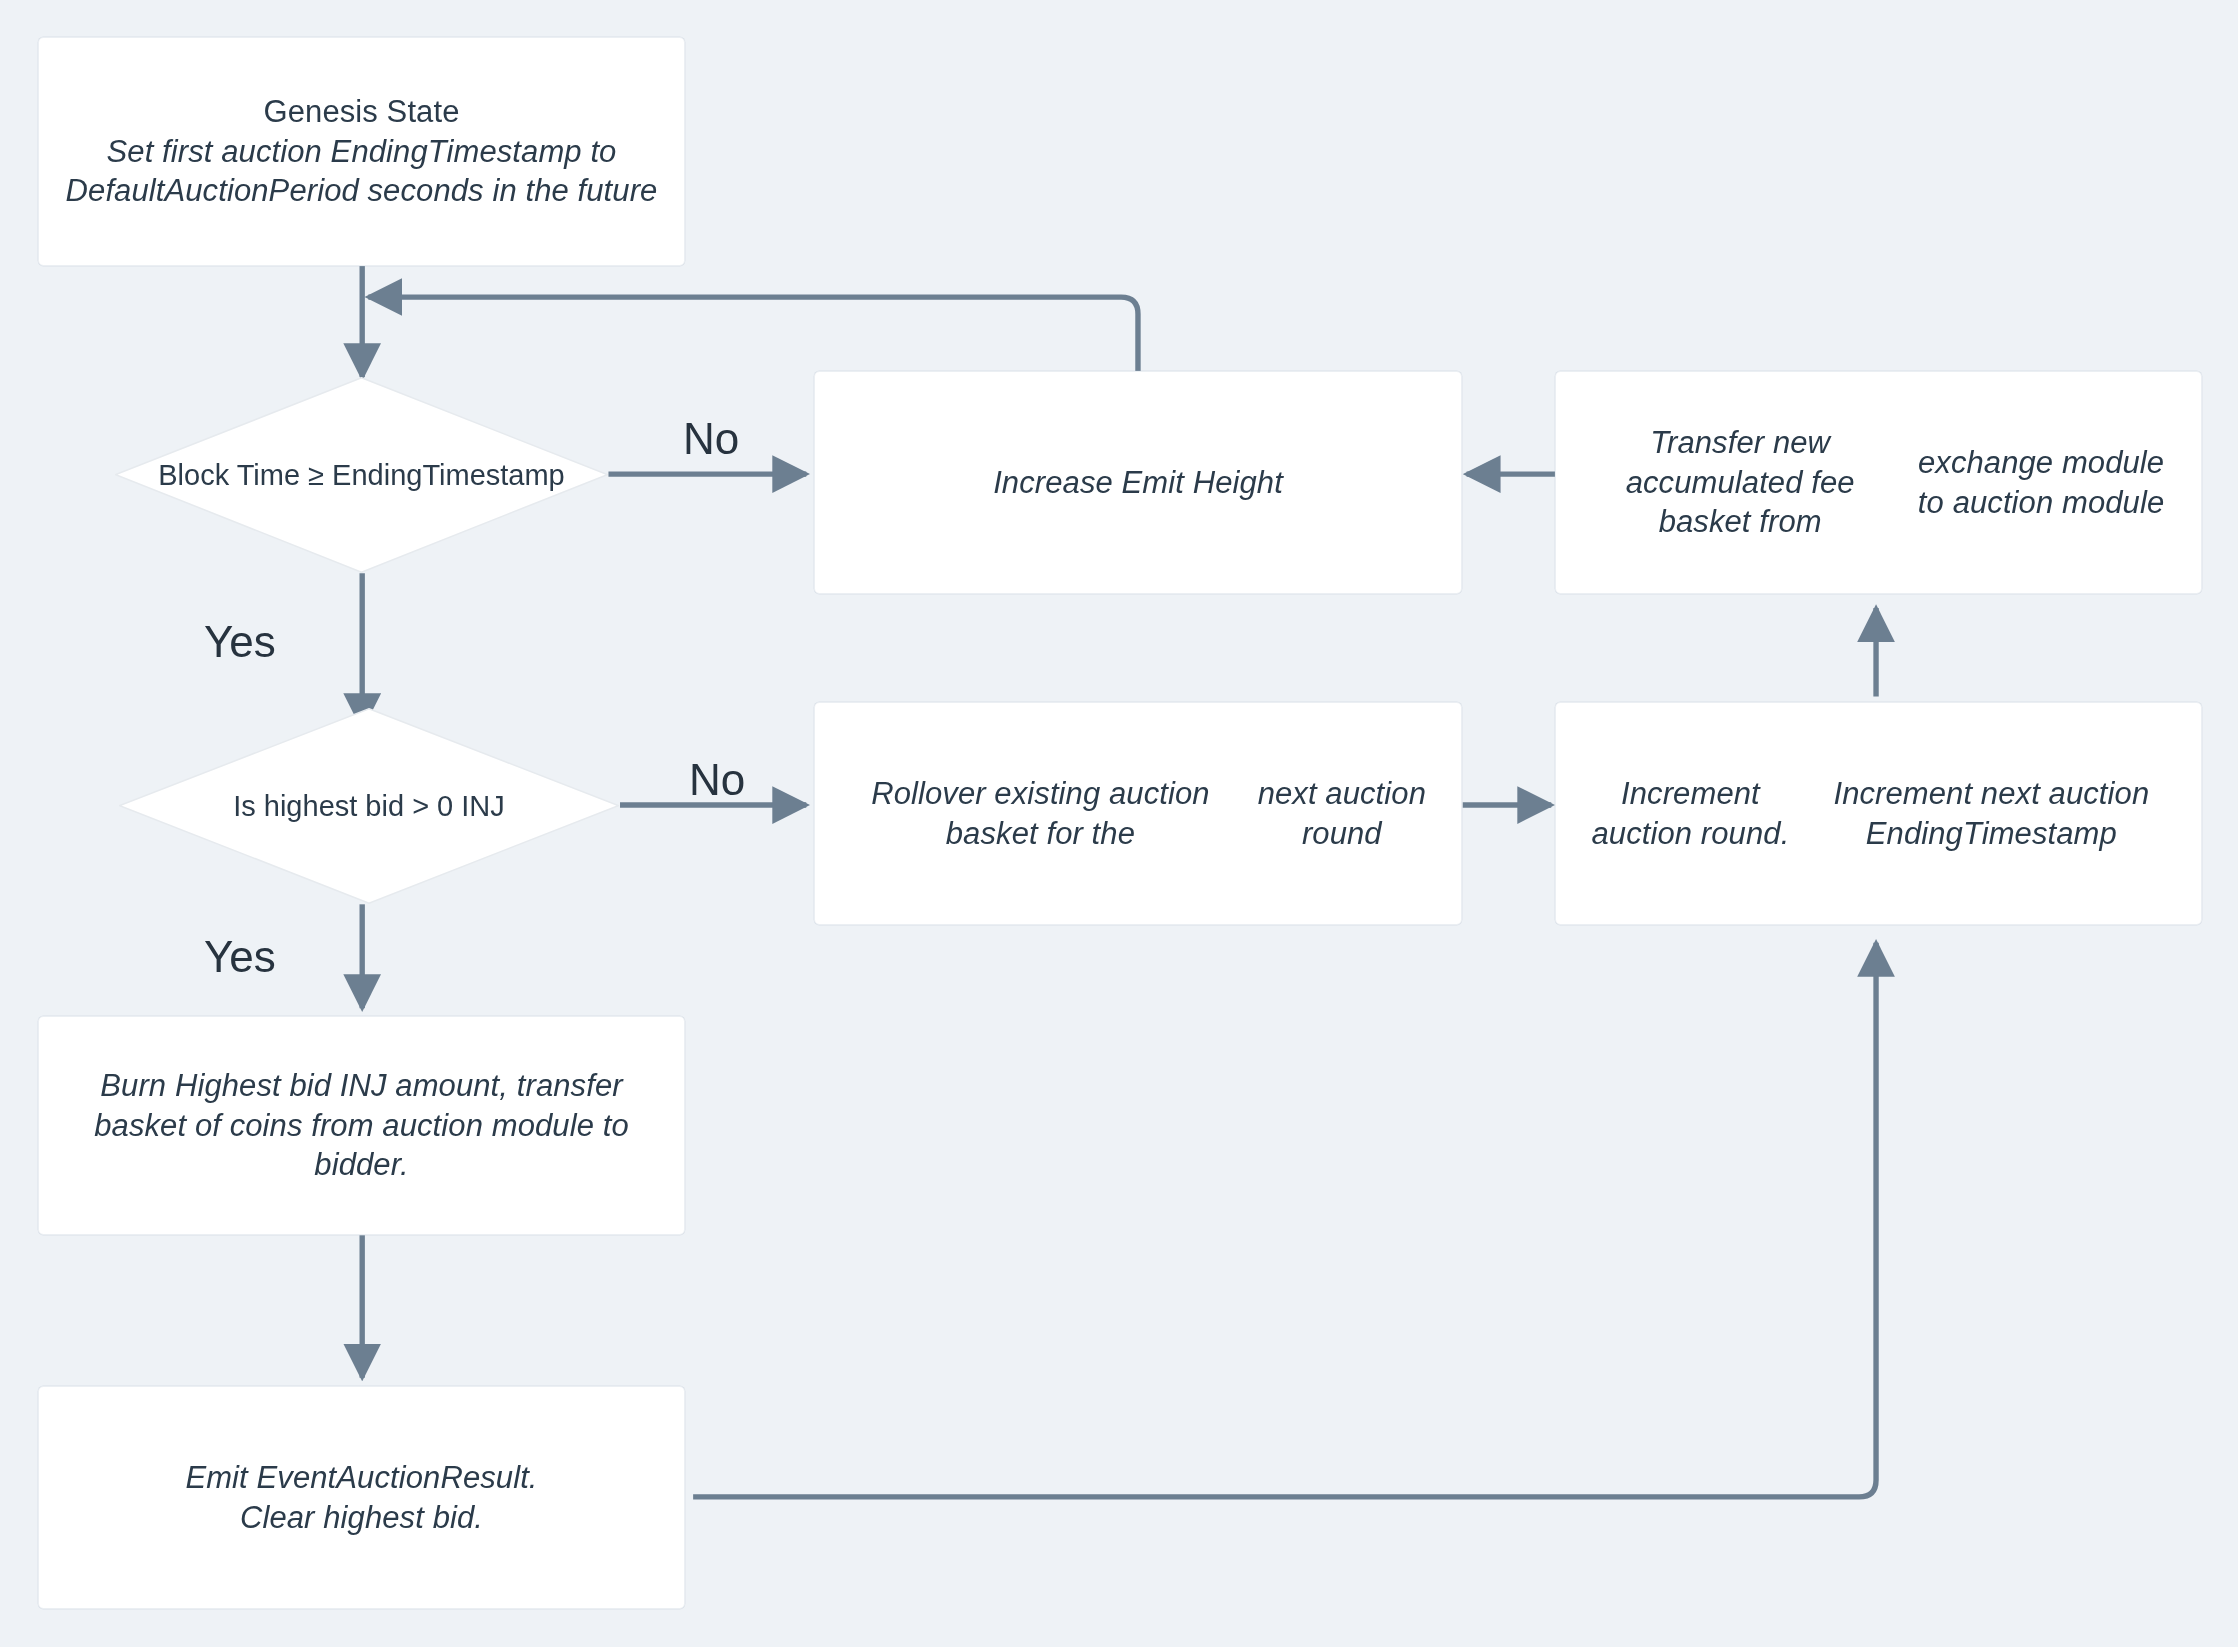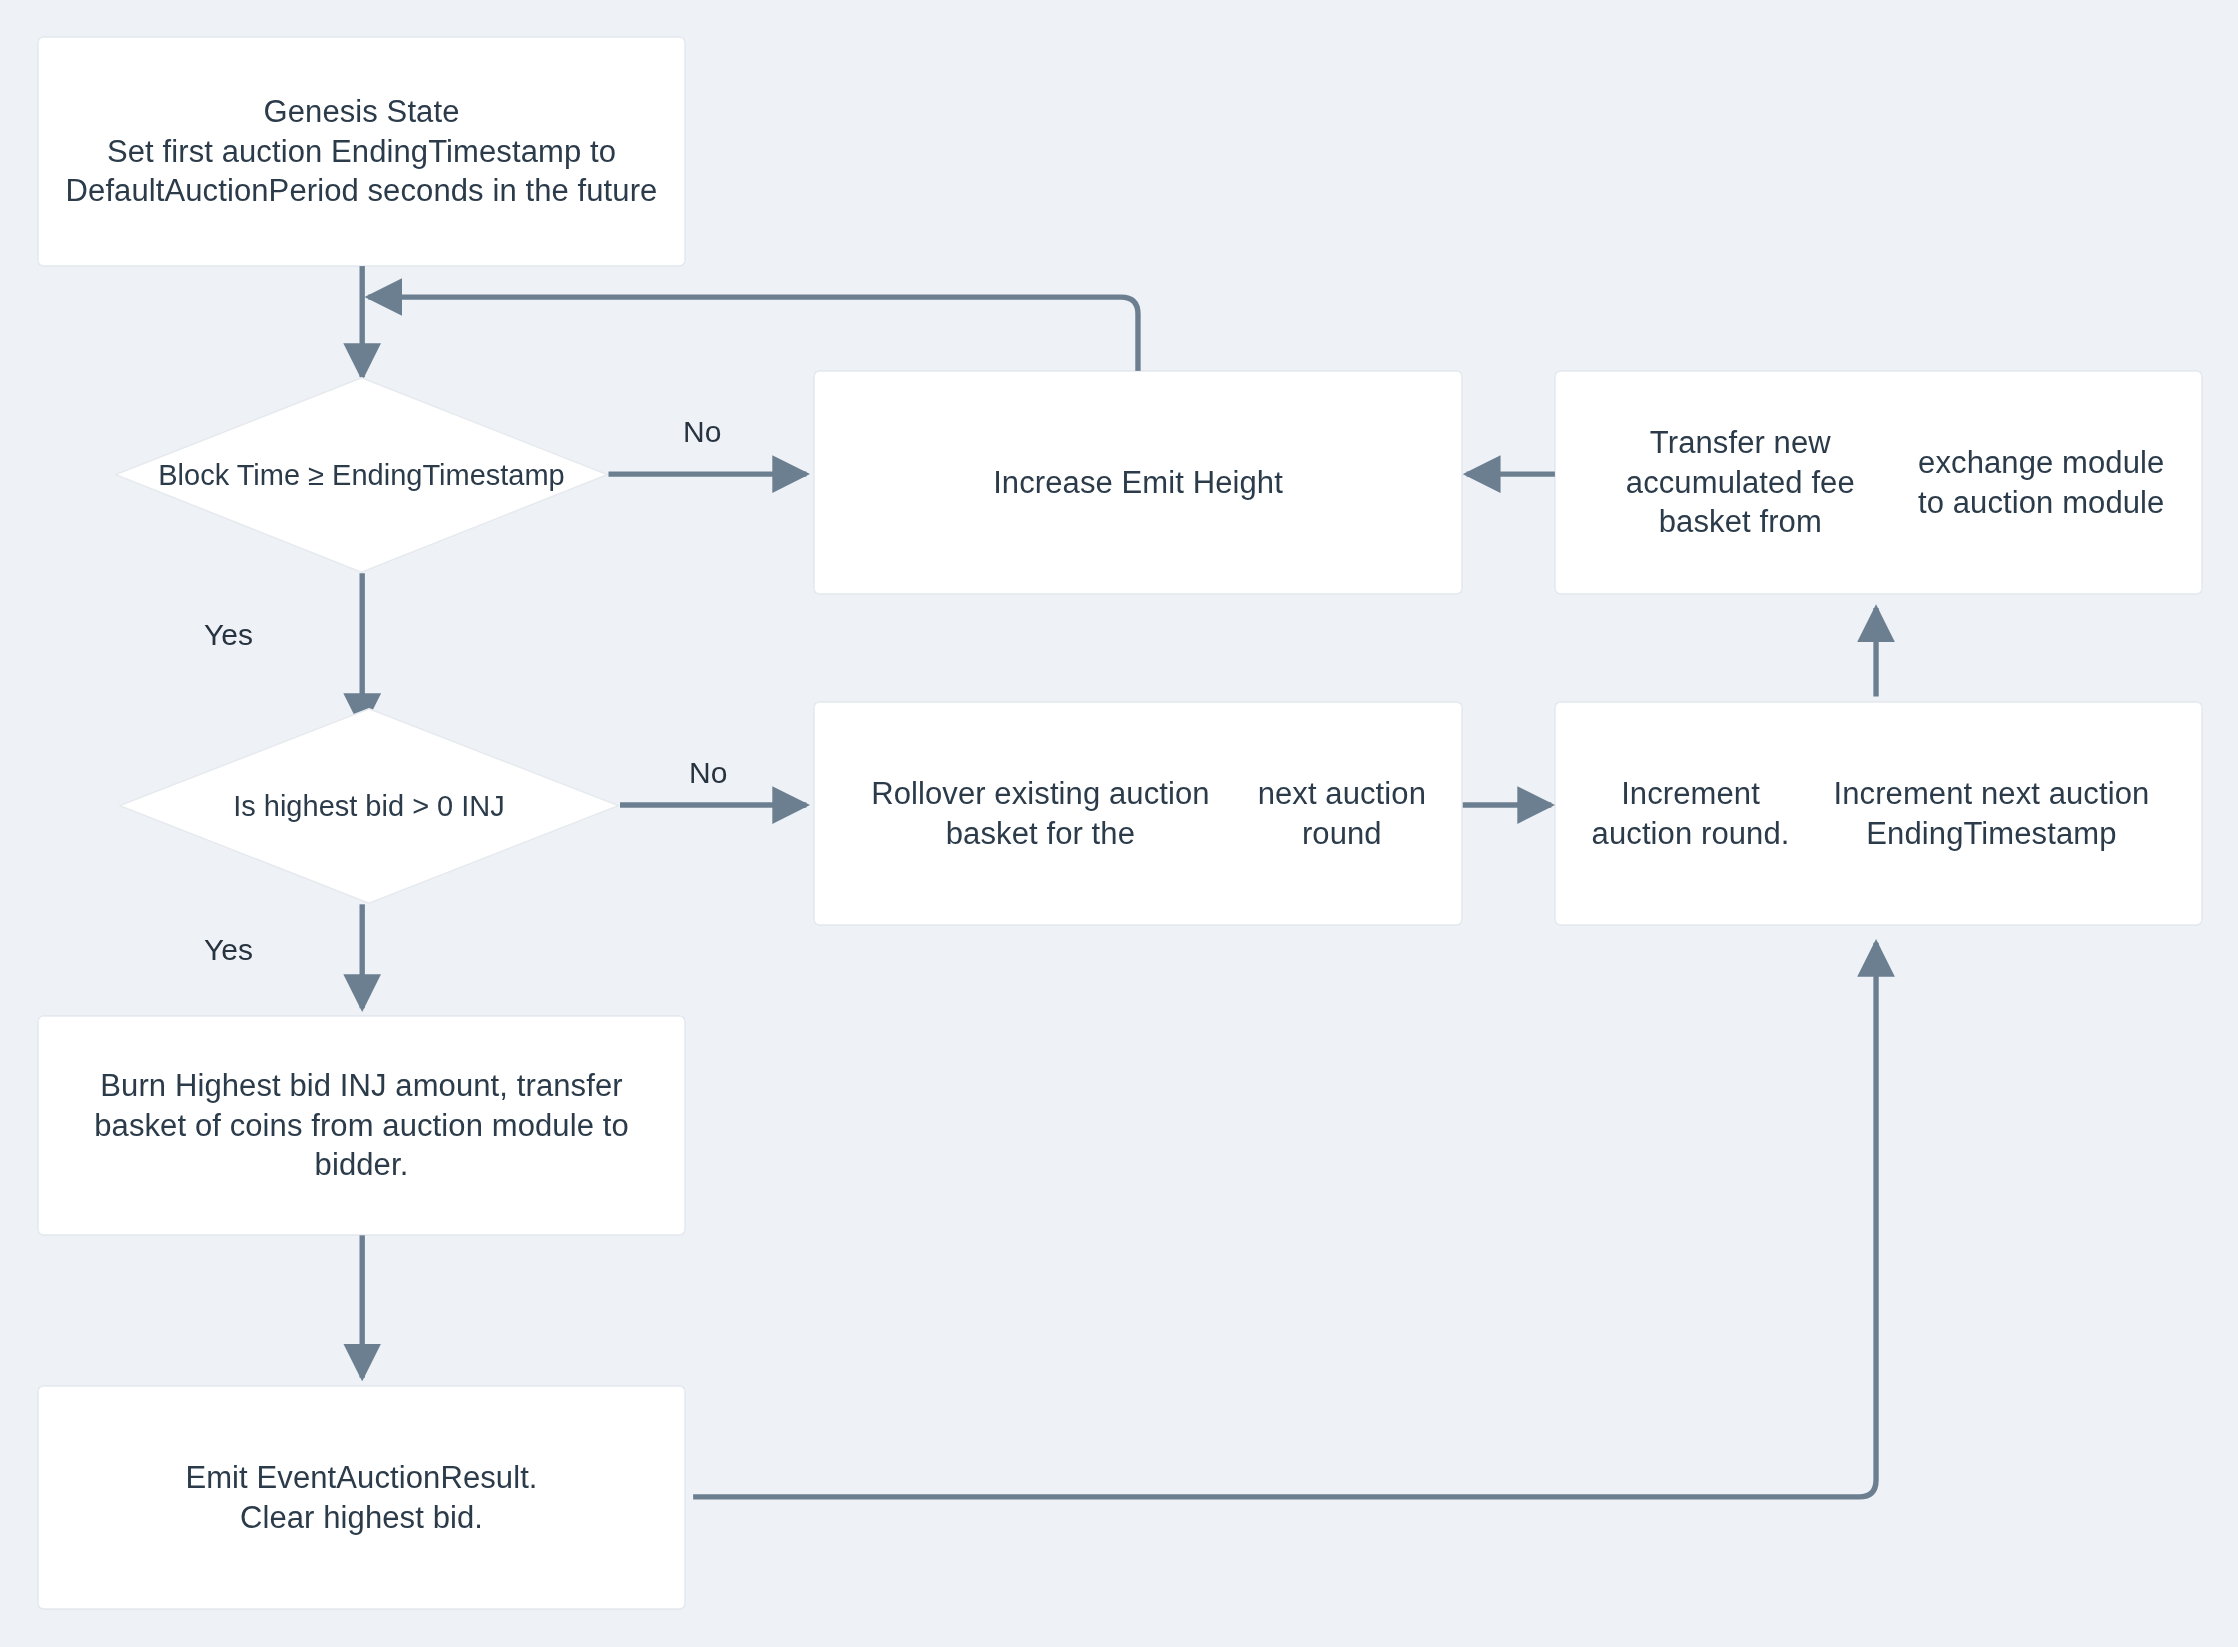--- a/index.html
+++ b/index.html
@@ -40,20 +40,21 @@
     border-radius: 5.4px;
     border: 0.8px solid #ebeff3;
     box-shadow: 0 0 0 0.4px rgba(180,192,205,0.35);
     padding: 7.7px 21.6px;
     font-size: 31px;
     line-height: 1.28;
     letter-spacing: 0.1px;
   }
   .node-rect .line {
     display: block;
+    font-style: italic;
   }
   .genesis-title {
     display: block;
   }
   .diamond-wrap {
     position: absolute;
     pointer-events: none;
   }
   .diamond-shape {
     position: absolute;
@@ -71,21 +72,21 @@
     display: flex;
     align-items: center;
     justify-content: center;
     color: #2b3b4a;
     font-size: 29px;
     white-space: nowrap;
   }
   .edge-label {
     position: absolute;
     color: #27333f;
-    font-size: 30px;
+    font-size: 44px;
     line-height: 1;
     white-space: nowrap;
   }
 </style>
 </head>
 <body>
 
 <div id="canvas">
 
   <svg id="edges" viewBox="0 0 2908 2140" width="2239" height="1647" xmlns="http://www.w3.org/2000/svg">

